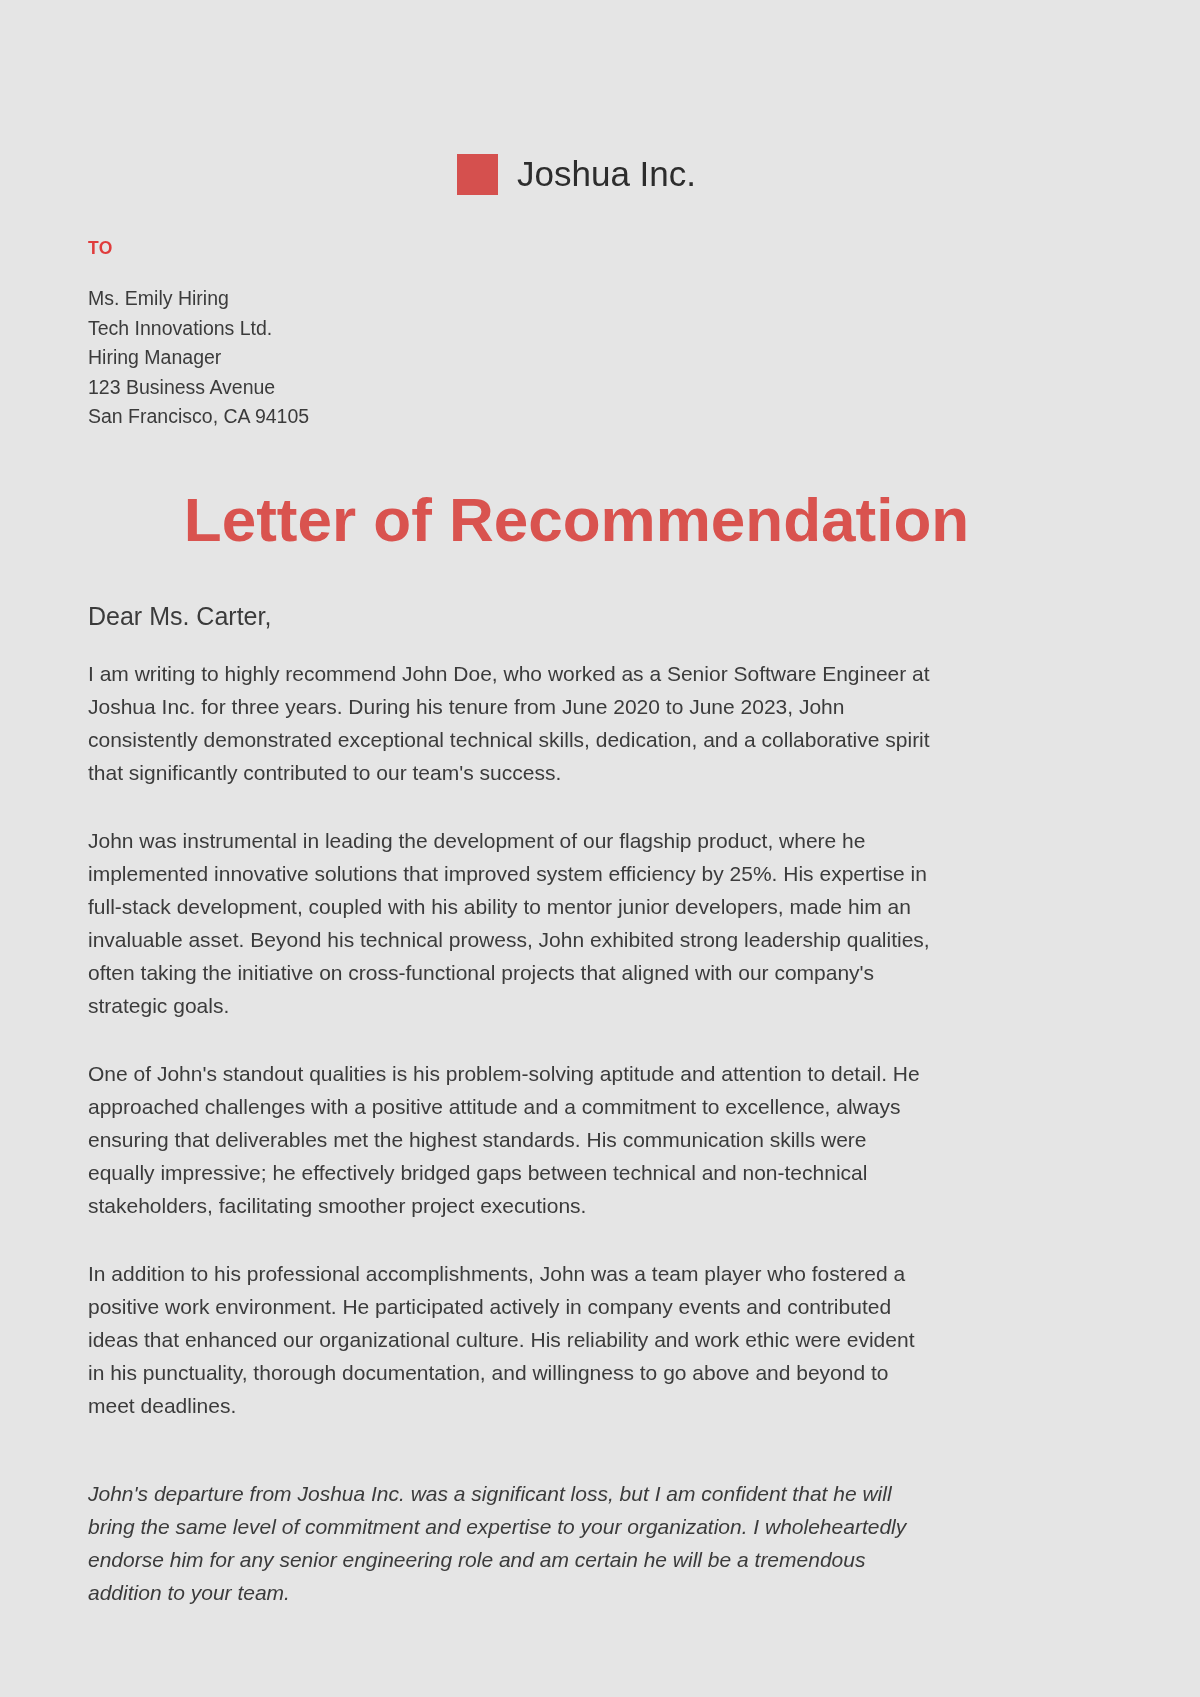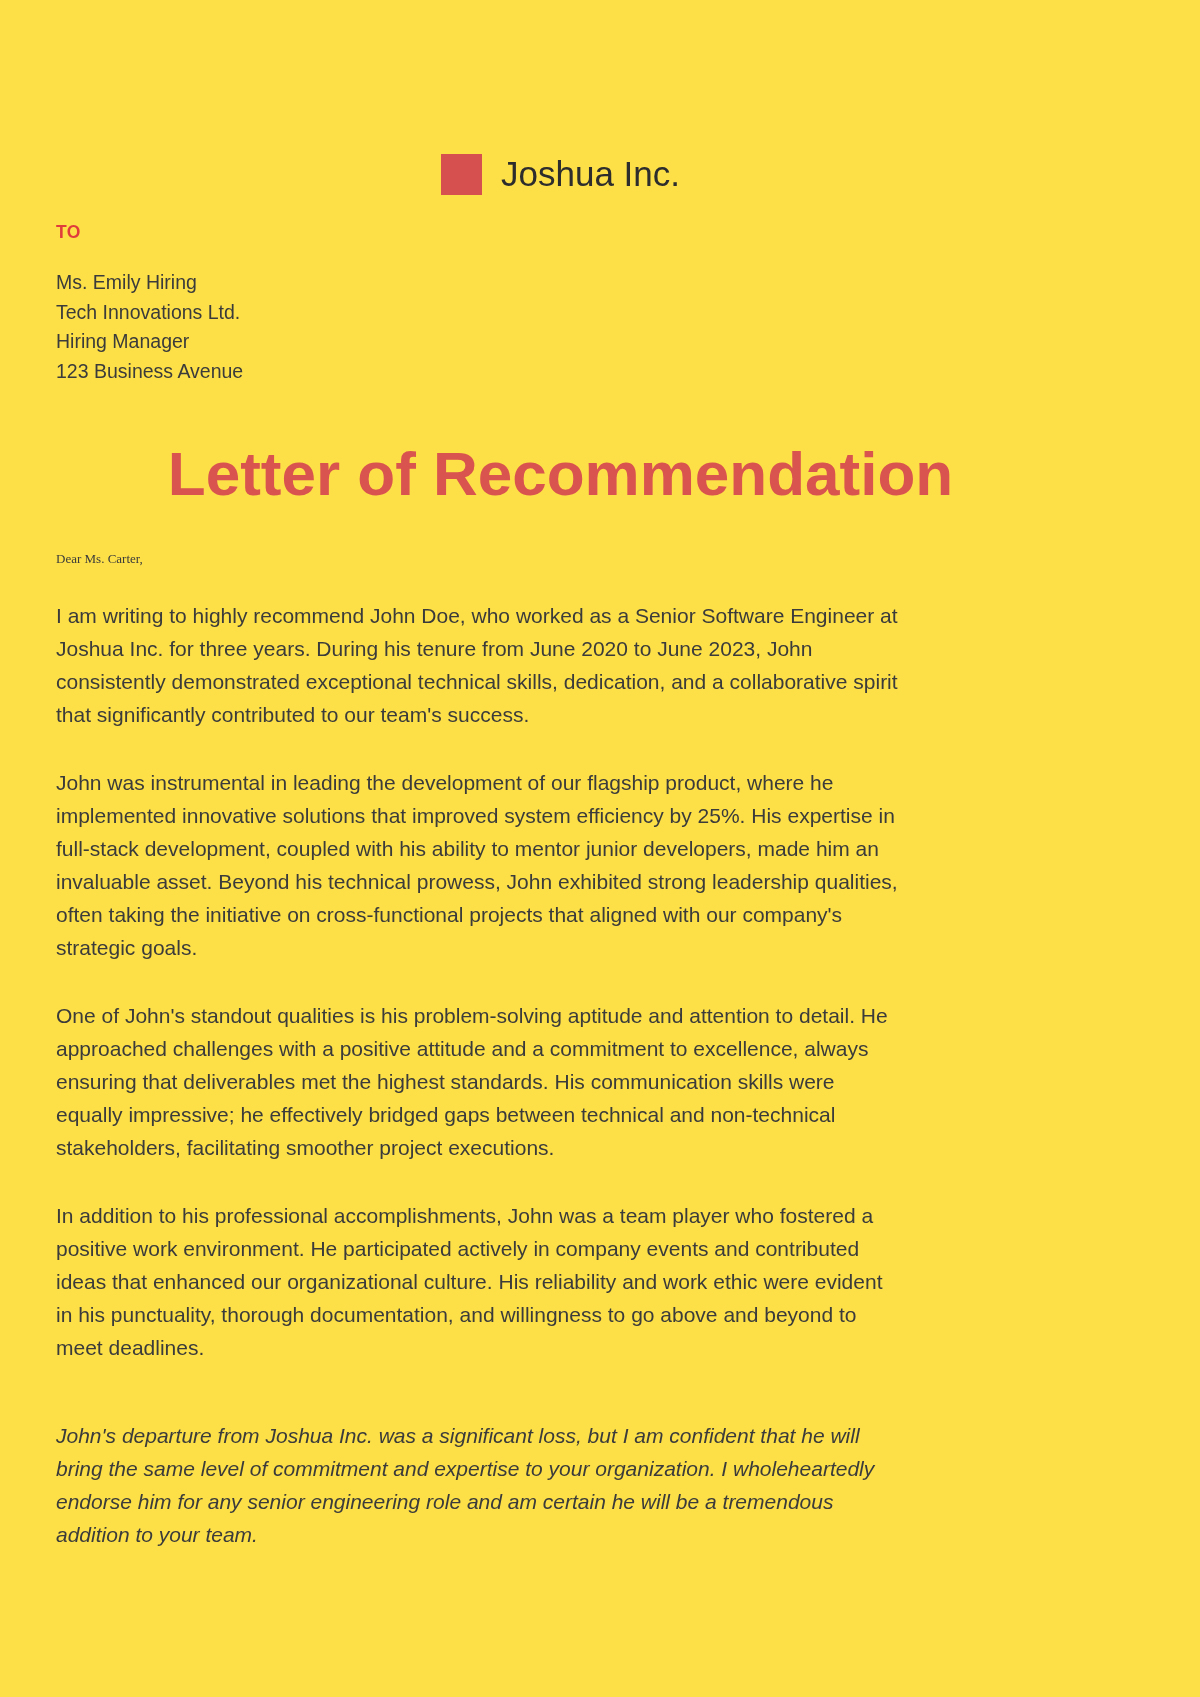--- a/index.html
+++ b/index.html
@@ -5,23 +5,23 @@
   html, body {
     margin: 0;
     padding: 0;
     background: #ffffff;
   }
   .page {
     position: relative;
     width: 1200px;
     height: 1697px;
     margin: 0 auto;
-    background: #fde047;
+    background: #e5e5e5;
     box-sizing: border-box;
-    padding: 150px 135px 0 56px;
+    padding: 150px 135px 0 88px;
     font-family: "Liberation Sans", "DejaVu Sans", sans-serif;
     color: #3b3b3b;
     overflow: hidden;
   }
   .logo-row {
     display: flex;
     align-items: center;
     justify-content: center;
     gap: 19px;
     height: 48px;
@@ -38,21 +38,21 @@
     color: #2d2d2d;
   }
   .date {
     margin-top: 36px;
     text-align: right;
     font-size: 20.5px;
     line-height: 26px;
     color: #3b3b3b;
   }
   .to-label {
-    margin-top: 24px;
+    margin-top: 40px;
     font-size: 17.5px;
     font-weight: bold;
     letter-spacing: 0.4px;
     color: #e03c3c;
     line-height: 20px;
   }
   .address {
     margin-top: 26px;
     font-size: 19.5px;
     line-height: 29.5px;
@@ -60,25 +60,24 @@
   }
   .title {
     margin: 60px 0 0 0;
     font-size: 62px;
     line-height: 56px;
     font-weight: 700;
     text-align: center;
     color: #d9534f;
   }
   .salutation {
-    margin: 40px 0 0 0;
-    font-size: 13px;
+    margin: 52px 0 0 0;
+    font-size: 25px;
     line-height: 33px;
     max-width: 848px;
-    font-family: Liberation Serif, serif;
   }
   .para {
     margin: 24px 0 0 0;
     font-size: 21px;
     line-height: 33px;
     max-width: 848px;
   }
   .para + .para {
     margin-top: 35px;
   }
@@ -98,20 +97,21 @@
   </header>
 
 
   <div class="to-label">TO</div>
 
   <div class="address">
     <div class="addr-line">Ms. Emily Hiring</div>
     <div class="addr-line">Tech Innovations Ltd.</div>
     <div class="addr-line">Hiring Manager</div>
     <div class="addr-line">123 Business Avenue</div>
+    <div class="addr-line">San Francisco, CA 94105</div>
   </div>
 
   <h1 class="title">Letter of Recommendation</h1>
 
   <p class="salutation">Dear Ms. Carter,</p>
 
   <p class="para">I am writing to highly recommend John Doe, who worked as a Senior Software Engineer at Joshua Inc. for three years. During his tenure from June 2020 to June 2023, John consistently demonstrated exceptional technical skills, dedication, and a collaborative spirit that significantly contributed to our team's success.</p>
   <p class="para">John was instrumental in leading the development of our flagship product, where he implemented innovative solutions that improved system efficiency by 25%. His expertise in full-stack development, coupled with his ability to mentor junior developers, made him an invaluable asset. Beyond his technical prowess, John exhibited strong leadership qualities, often taking the initiative on cross-functional projects that aligned with our company's strategic goals.</p>
   <p class="para">One of John's standout qualities is his problem-solving aptitude and attention to detail. He approached challenges with a positive attitude and a commitment to excellence, always ensuring that deliverables met the highest standards. His communication skills were equally impressive; he effectively bridged gaps between technical and non-technical stakeholders, facilitating smoother project executions.</p>
   <p class="para">In addition to his professional accomplishments, John was a team player who fostered a positive work environment. He participated actively in company events and contributed ideas that enhanced our organizational culture. His reliability and work ethic were evident in his punctuality, thorough documentation, and willingness to go above and beyond to meet deadlines.</p>

